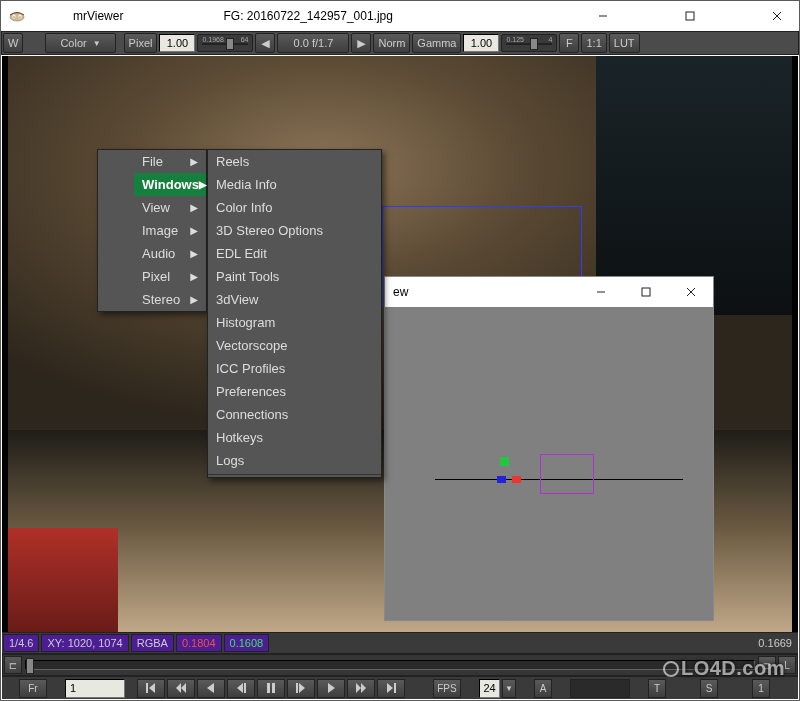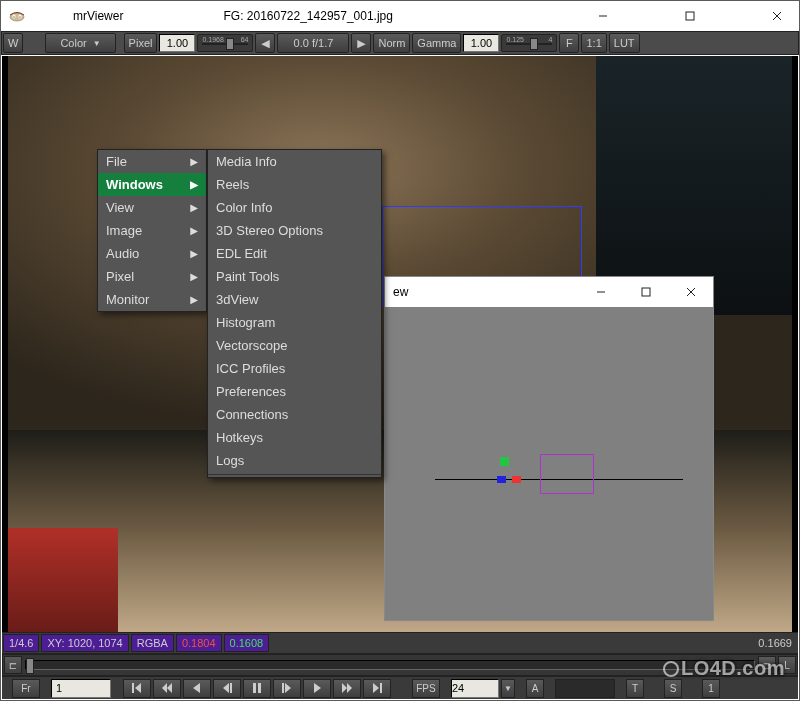--- a/index.html
+++ b/index.html
@@ -31,42 +31,42 @@
   .subwin .subtitle { height:30px; background:#fff; display:flex; align-items:center; padding-left:8px; font-size:12px;}
   .subwin .subbtns { margin-left:auto; display:flex;}
   .subwin .canvas { position:absolute; left:0; right:0; top:30px; bottom:0; background:#808080;}
   .subwin .hline { position:absolute; left:50px; right:30px; top:55%; height:1px; background:#000;}
   .subwin .cube  { position:absolute; left:155px; top:47%; width:54px; height:40px; border:1px solid #b030d0;}
   .subwin .g { position:absolute; left:115px; top:48%; width:9px; height:9px; background:#23c640;}
   .subwin .r { position:absolute; left:127px; top:54%; width:9px; height:7px; background:#e33;}
   .subwin .b { position:absolute; left:112px; top:54%; width:9px; height:7px; background:#22d;}
   
   .ctxmenu { position:absolute; background:#555; color:#ddd; font-size:13px; border:1px solid #222; box-shadow: 3px 3px 6px rgba(0,0,0,.5);}
-  .ctxmenu.primary { left:95px; top:93px; width:110px;}
+  .ctxmenu.primary { left:95px; top:93px; width:110px;padding-left:36px;}
   .ctxmenu.secondary { left:205px; top:93px; width:175px;}
   .ctxmenu .item { padding:4px 8px; display:flex; align-items:center;}
   .ctxmenu .item.hover { background:#15803d; color:#fff;font-weight:bold;}
   .ctxmenu .item .arrow { margin-left:auto; font-size:10px;}
   .ctxmenu .sep { height:1px; background:#333; margin:2px 0;}
   
   .statusbar { position:absolute; left:1px; right:1px; bottom:46px; height:22px; background:#3a3a3a; display:flex; align-items:center; color:#ccc; font-size:11px; border-top:1px solid #222; border-bottom:1px solid #222;}
   .status-box { border:1px solid #222; background:#4c1d95; padding:1px 5px; margin:1px 1px; height:18px; display:flex; align-items:center;}
   .status-red { color:#f05040;}
   .status-green { color:#40e060;}
   .status-flex { flex:1;}
   
   .timeline { position:absolute; left:1px; right:1px; bottom:24px; height:22px; background:#353535; border:1px solid #222; display:flex; align-items:center;}
   .timeline .track { flex:1; height:10px; background:#2a2a2a; border:1px inset #111; margin:0 2px; position:relative;}
   .timeline .thumb { position:absolute; left:0; top:-3px; width:8px; height:16px; background:#888; border:1px solid #222;}
   .endbtn { width:18px; height:18px; background:linear-gradient(#5a5a5a,#3e3e3e); border:1px solid #222; color:#ccc; font-size:10px; display:flex; align-items:center; justify-content:center; margin:1px;}
   
   .transport { position:absolute; left:1px; right:1px; bottom:1px; height:23px; background:#3a3a3a; display:flex; align-items:center; border-top:1px solid #222;}
   .tbtn { width:28px; height:19px; background:linear-gradient(#5a5a5a,#3e3e3e); border:1px solid #222; margin:1px; display:flex; align-items:center; justify-content:center; color:#ccc;}
-  .tnum { width:48px; height:19px; background:#e8e8e0; border:1px inset #222; font-size:11px; margin:1px;}
-  .tlabel { width:28px; height:19px; background:linear-gradient(#5a5a5a,#3e3e3e); border:1px solid #222; color:#ccc; font-size:10px; display:flex; align-items:center; justify-content:center; margin:10px;}
+  .tnum { width:21px; height:19px; background:#e8e8e0; border:1px inset #222; font-size:11px; text-align:center; margin:1px;}
+  .tlabel { width:28px; height:19px; background:linear-gradient(#5a5a5a,#3e3e3e); border:1px solid #222; color:#ccc; font-size:10px; display:flex; align-items:center; justify-content:center; margin:17px;}
   .watermark { position:absolute; right:14px; bottom:20px; color:rgba(255,255,255,.6); font-size:20px; font-weight:600; letter-spacing:.5px; text-shadow:0 0 4px #000;}
   .watermark .globe { display:inline-block; width:16px; height:16px; border:2px solid rgba(255,255,255,.6); border-radius:50%; vertical-align:-2px; margin-right:2px; position:relative;}
   svg.playicon { width:10px; height:10px;}
 </style>
 </head>
 <body>
 
 <div class="window">
 
   <div class="titlebar">
@@ -194,31 +194,31 @@
         </div>
       <div class="item">
           <span>Audio</span>
           <span class="arrow">▶</span>
         </div>
       <div class="item">
           <span>Pixel</span>
           <span class="arrow">▶</span>
         </div>
       <div class="item">
-          <span>Monitor</span>
+          <span>Stereo</span>
           <span class="arrow">▶</span>
         </div>
     </div>
 
     <div class="ctxmenu secondary">
       <div class="item">
+          <span>Reels</span>
+        </div>
+      <div class="item">
           <span>Media Info</span>
-        </div>
-      <div class="item">
-          <span>Reels</span>
         </div>
       <div class="item">
           <span>Color Info</span>
         </div>
       <div class="item">
           <span>3D Stereo Options</span>
         </div>
       <div class="item">
           <span>EDL Edit</span>
         </div>

